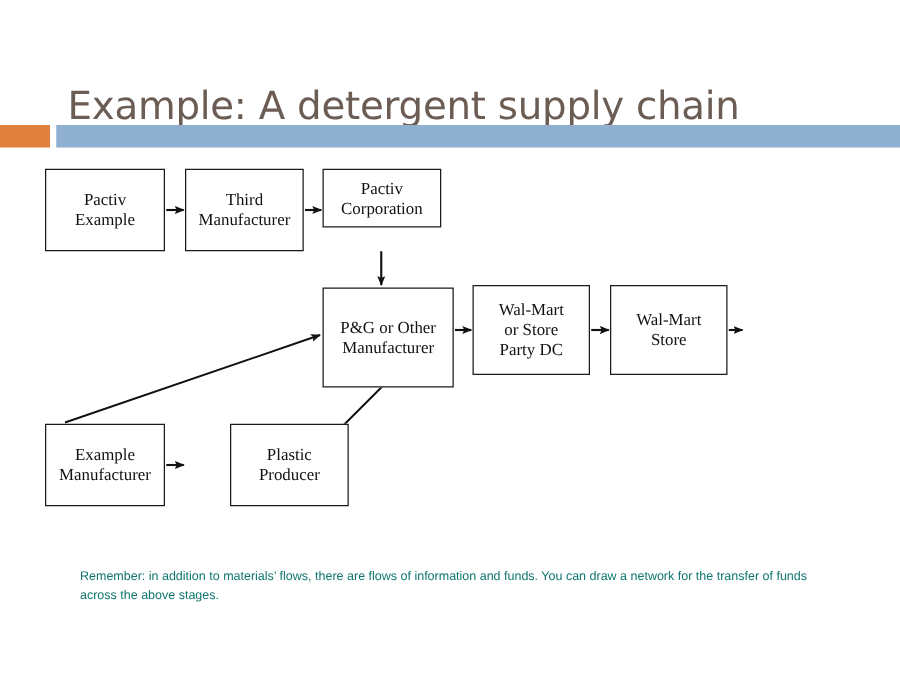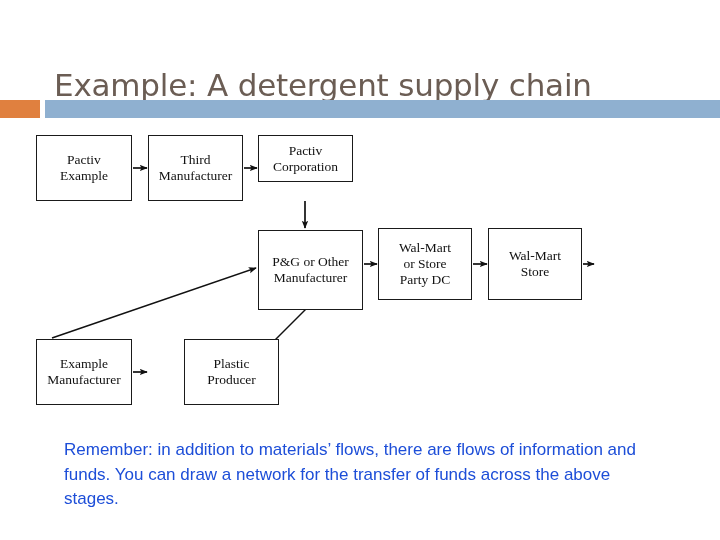--- a/index.html
+++ b/index.html
@@ -89,26 +89,26 @@
   .n-store    { left: 488px; top: 228px; width: 94px;  height: 72px; }
   .n-customer { left: 595px; top: 228px; width: 97px;  height: 72px; }
   
   .n-chemical { left: 36px;  top: 339px; width: 96px;  height: 66px; }
   .n-plastic  { left: 148px; top: 339px; width: 95px;  height: 66px; margin-left: 36px; }
 
   
   .caption {
     position: absolute;
     left: 64px;
-    top: 438px;
+    top: 455px;
     width: 600px;
     font-family: "Liberation Sans", sans-serif;
-    font-size: 17px;
+    font-size: 10px;
     line-height: 1.45;
-    color: #1d4ed8;
+    color: #0f766e;
   }
 </style>
 </head>
 <body>
 
 <div class="slide-title">Example: A detergent supply chain</div>
 
 <div class="accent-orange"></div>
 <div class="accent-blue"></div>
 

